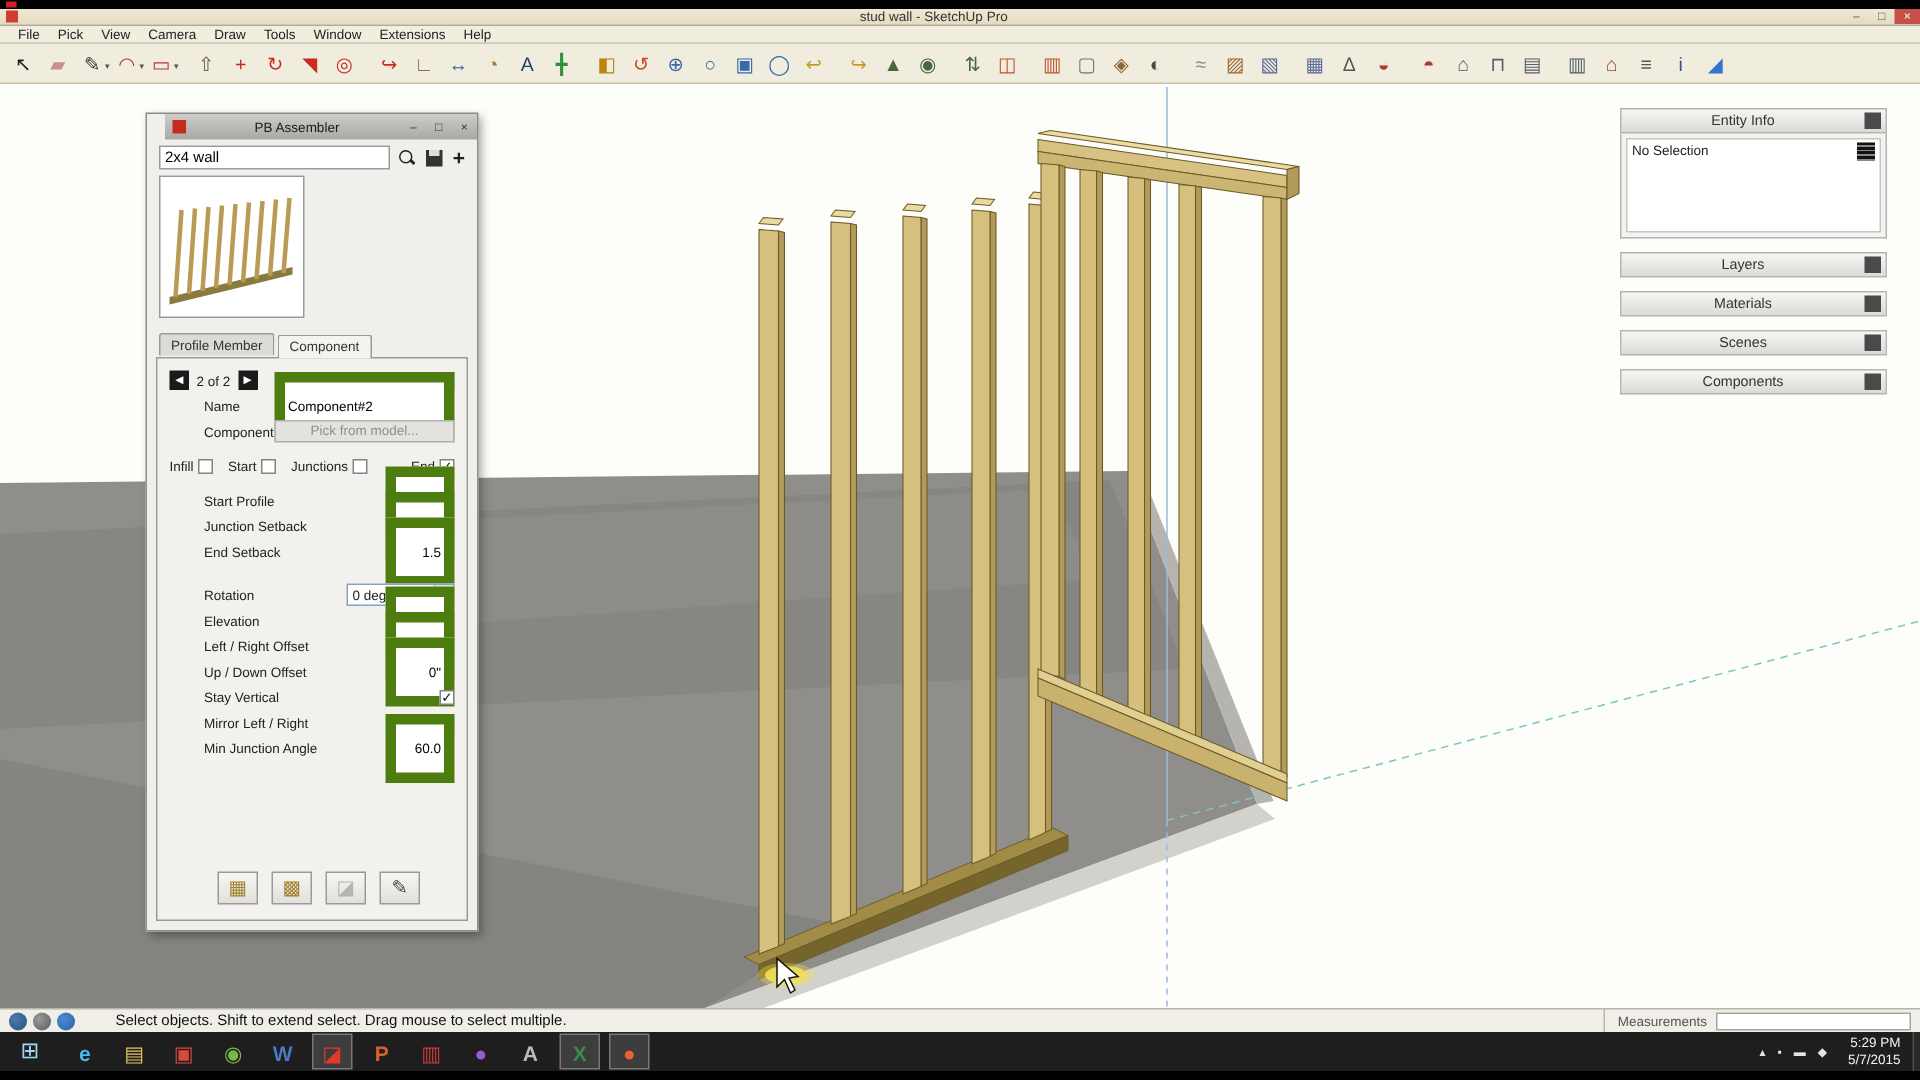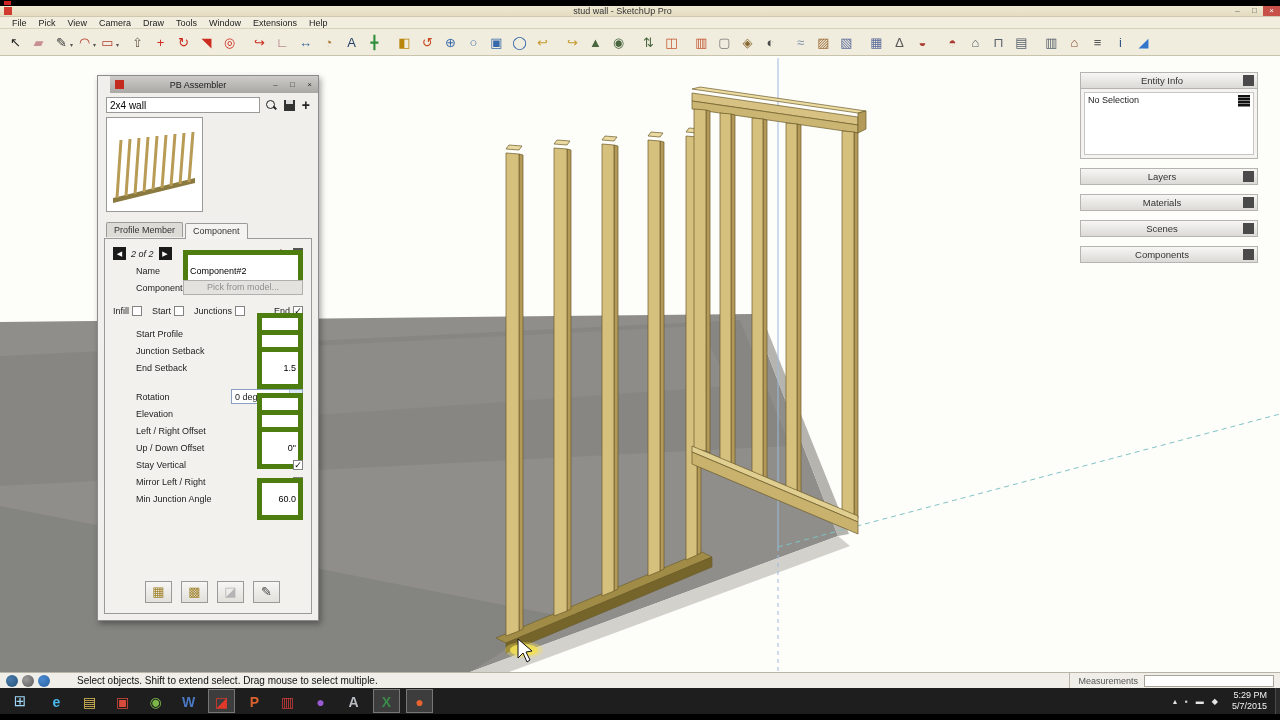--- a/index.html
+++ b/index.html
@@ -37,25 +37,25 @@
 .floppy{width:11px;height:11px;background:#333;margin-left:7px;flex:none;position:relative;}
 .floppy::before{content:"";position:absolute;left:2px;top:0;width:7px;height:4px;background:#ddd;}
 .plus-ico{font-size:14px;font-weight:bold;color:#222;margin-left:7px;line-height:11px;flex:none;}
 #pb-thumb{width:97px;height:95px;background:#fff;border:1px solid #999;flex:none;}
 #pb-desc{flex:1;height:95px;margin-left:3px;border:1px solid #ccc;background:#fff;font-size:9px;padding:2px;resize:none;color:#444;}
 #pb-tabs{display:flex;margin:10px 8px 0 8px;flex:none;}
 .tab{height:15px;line-height:15px;padding:0 7px;font-size:9px;border:1px solid #9a9a9a;border-bottom:none;background:#dddbd6;color:#333;border-radius:2px 2px 0 0;margin-right:2px;}
 .tab.active{background:#f4f3f0;position:relative;top:1px;height:16px;}
 #pb-panel{flex:1;border:1px solid #9a9a9a;margin:0 6px 6px 6px;background:#f2f1ee;display:flex;flex-direction:column;padding-top:6px;}
 .sqbtn{width:13px;height:13px;background:#1a1a1a;color:#fff;font-size:7px;line-height:13px;text-align:center;flex:none;}
-#pager-label{margin:15px 5px;font-style:italic;}
+#pager-label{margin:15px 5px;}
 .trash{width:10px;height:12px;border:1px solid #555;border-top:2px solid #555;margin-left:8px;background:linear-gradient(#eee,#bbb);flex:none;}
 .frow{display:flex;align-items:center;height:15px;margin:1px 8px;flex:none;}
 .frow .lbl{flex:1;font-size:9px;padding-left:23px;}
-.tin{height:14px;border:5px solid #4d7c0f;background:#fff;font-size:9px;padding:16px 2px;}
+.tin{height:14px;border:7px solid #4d7c0f;background:#fff;font-size:9px;padding:16px 2px;}
 .wide{width:120px;}
 .num{width:46px;text-align:right;}
 .pickbtn{width:120px;height:15px;background:#e4e2de;border:1px solid #b2b0ac;color:#8f8f8f;font-size:9px;text-align:center;line-height:13px;}
 .cb{width:10px;height:10px;border:1px solid #838383;background:#fff;font-size:9px;line-height:9px;text-align:center;color:#111;margin-left:3px;flex:none;}
 .cgap{margin-left:10px;}
 .ddl{width:72px;height:15px;border:1px solid #8aa0be;background:#fff;display:flex;align-items:center;font-size:9px;padding-left:3px;}
 .ddl .car{margin-left:auto;width:13px;height:13px;background:#dce6f4;color:#446;font-size:7px;line-height:13px;text-align:center;border-left:1px solid #b8c6da;}
 .gap6{height:6px;flex:none;}
 #pb-bottom{margin-top:auto;display:flex;align-items:center;padding:6px 0 10px 40px;flex:none;}
 .pbb{width:27px;height:22px;border:1px solid #9a9a9a;background:linear-gradient(#f7f6f3,#e2e0db);margin-right:9px;font-size:13px;line-height:20px;text-align:center;}

